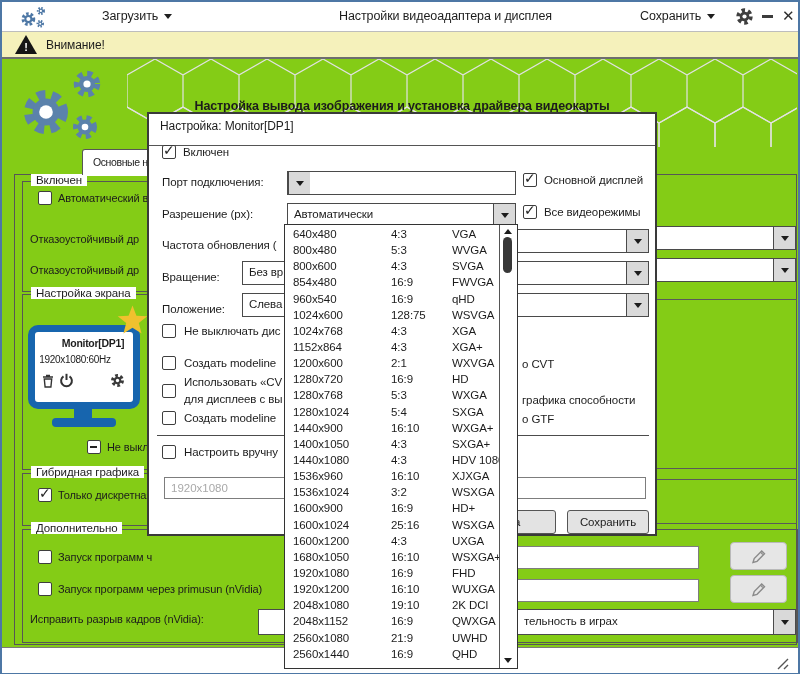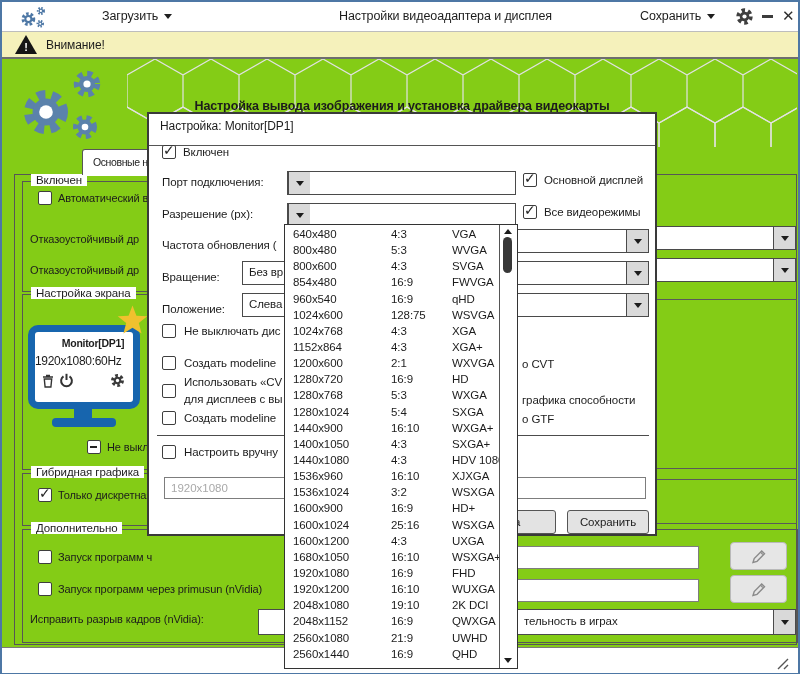--- a/index.html
+++ b/index.html
@@ -158,21 +158,21 @@
   </div>
   <div class="abs" style="left:652px;top:297px;width:143px;height:170px;border:1.5px solid #5a5a5a;box-sizing:border-box;"></div>
   <div class="abs" style="left:652px;top:477px;width:143px;height:45px;border:1.5px solid #5a5a5a;box-sizing:border-box;"></div>
 
   <div class="grp" style="left:20px;top:292px;width:625px;height:174px;">
     <span class="legend">Настройка экрана</span>
   </div>
 
   <div class="abs" style="left:26px;top:323px;width:112px;height:84px;border:7px solid #1765ae;border-radius:10px;background:#fff;box-sizing:border-box;">
     <div class="lbl" style="left:0;top:5px;width:98px;text-align:center;font-weight:bold;font-size:10.5px;letter-spacing:-0.3px;margin-left:9px;">Monitor[DP1]</div>
-    <div class="lbl" style="left:0;top:22px;width:80px;text-align:right;font-size:12px;letter-spacing:-0.3px;">1920x1080:60Hz</div>
+    <div class="lbl" style="left:0;top:22px;width:80px;text-align:center;font-size:10px;letter-spacing:-0.3px;">1920x1080:60Hz</div>
     <span class="abs" style="left:7px;top:42px;">
       <svg width="12" height="14" viewBox="0 0 12 14">
         <path d="M4 1.5 h4 M1 3 h10" stroke="#333" stroke-width="1.6" fill="none"></path>
         <path d="M2.3 5 h7.4 l-0.8 8 h-5.8 z" fill="none" stroke="#333" stroke-width="1.4"></path>
       </svg>
     </span>
     <span class="abs" style="left:24px;top:41px;">
       <svg width="15" height="15" viewBox="0 0 15 15">
         <path d="M4.5 3.4 A5.4 5.4 0 1 0 10.5 3.4" fill="none" stroke="#333" stroke-width="2"></path>
         <path d="M7.5 0.8 V7" stroke="#333" stroke-width="2"></path>
@@ -252,20 +252,21 @@
     <div class="combo" style="left:138px;top:57px;width:229px;height:24px;">
       <span class="arrowbtn">
           <span class="tri"></span>
         </span>
     </div>
     <span class="cb" style="left:374px;top:59px;" data-checked="true"></span>
     <span class="lbl" style="left:395px;top:60px;">Основной дисплей</span>
 
     <span class="lbl" style="left:13px;top:94px;">Разрешение (px):</span>
     <div class="combo" style="left:138px;top:89px;width:229px;height:24px;">
+      <span class="val">Автоматически</span>
       <span class="arrowbtn">
           <span class="tri"></span>
         </span>
     </div>
     <span class="cb" style="left:374px;top:91px;" data-checked="true"></span>
     <span class="lbl" style="left:395px;top:92px;">Все видеорежимы</span>
 
     <span class="lbl" style="left:13px;top:125px;">Частота обновления (</span>
     <div class="combo" style="left:138px;top:115px;width:362px;height:24px;">
       <span class="val"></span>

